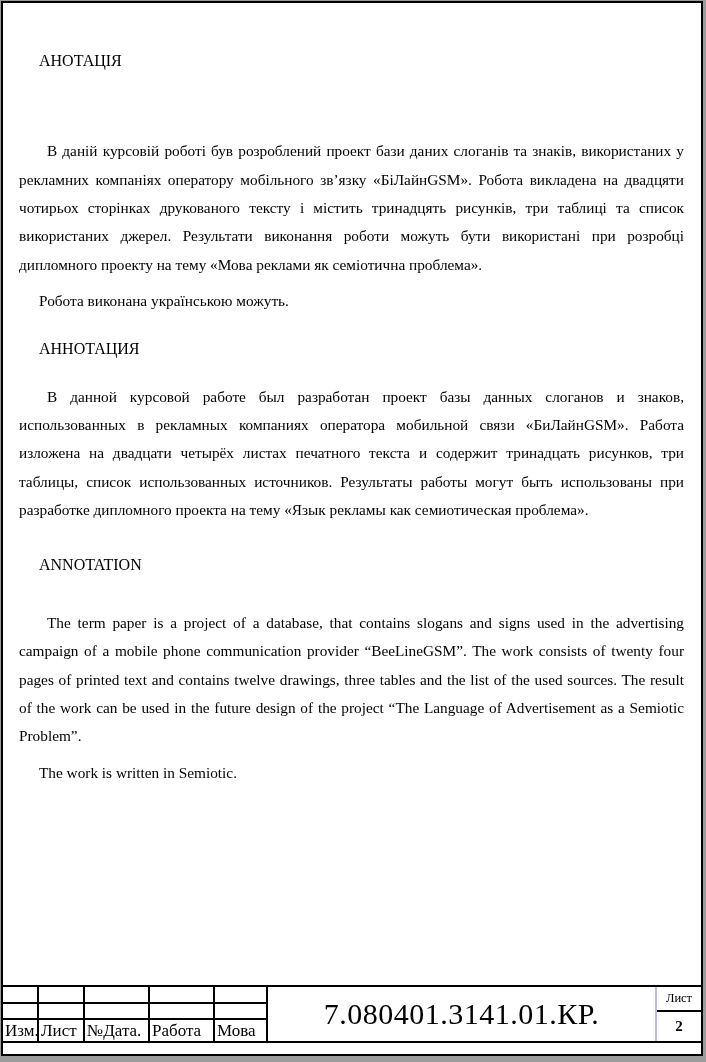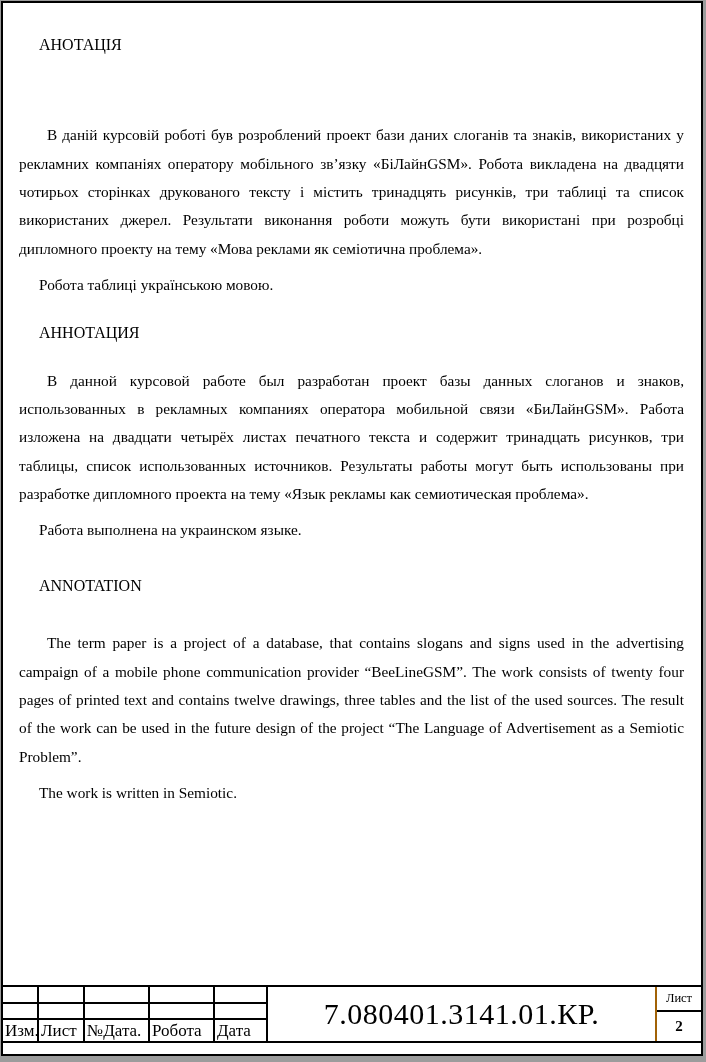--- a/index.html
+++ b/index.html
@@ -1,62 +1,61 @@
 <!DOCTYPE html>
 <html><head>
 <meta charset="utf-8">
 <style>
   html,body{margin:0;padding:0;background:#8f8f8f;}
   .screen{position:relative;width:706px;height:1062px;background:#9c9c9c;overflow:hidden;}
   .page{position:absolute;left:1px;top:1px;right:3px;bottom:6px;background:#ffffff;
         border:2px solid #000;box-sizing:border-box;
         font-family:"Liberation Serif","DejaVu Serif",serif;color:#000;}
-  .content{position:absolute;left:8px;right:9px;top:0;padding-top:28px;
+  .content{position:absolute;left:8px;right:9px;top:0;padding-top:44px;
            font-size:15.3px;line-height:28.35px;}
   .heading{font-weight:normal;font-size:16px;margin:0;text-indent:28px;}
   .heading-ua{margin-bottom:62px;}
   .heading-ru{margin-top:20px;margin-bottom:19px;}
   .heading-en{margin-top:27px;margin-bottom:29px;}
   .para{margin:8px;text-align:justify;text-indent:28px;}
   .closing{margin:0;text-indent:28px;}
 
   .titleblock{position:absolute;left:0;right:0;bottom:11px;height:58px;display:flex;
               border-top:2px solid #000;border-bottom:2px solid #000;box-sizing:border-box;}
   .tb-left{width:265px;display:grid;box-sizing:border-box;
            grid-template-columns:36px 46px 65px 65px auto;
            grid-template-rows:17px 16px auto;}
   .tb-cell{border-right:2px solid #000;border-bottom:2px solid #000;}
   .tb-cell.last-row{border-bottom:none;display:flex;align-items:center;
                     padding-left:2px;font-size:17px;white-space:nowrap;overflow:hidden;}
-  .tb-mid{flex:1;border-right:2px solid #a16207;display:flex;align-items:center;justify-content:center;
+  .tb-mid{flex:1;border-right:2px solid #c4b5fd;display:flex;align-items:center;justify-content:center;
           font-size:30px;letter-spacing:0.5px;white-space:nowrap;text-align:right;}
   .tb-right{width:44px;display:flex;flex-direction:column;}
   .tb-sheet-label{height:25px;border-bottom:2px solid #000;display:flex;align-items:center;
                   justify-content:center;font-size:12.5px;box-sizing:border-box;}
   .tb-sheet-num{flex:1;display:flex;align-items:center;justify-content:center;
                 font-size:15px;font-weight:bold;}
 </style>
 </head>
 <body>
 
 <div class="screen">
   <div class="page">
 
     <div class="content">
 
       <div>
         <h2 class="heading heading-ua">АНОТАЦІЯ</h2>
         <p class="para">В даній курсовій роботі був розроблений проект бази даних слоганів та знаків, використаних у рекламних компаніях оператору мобільного зв’язку «БіЛайнGSM». Робота викладена на двадцяти чотирьох сторінках друкованого тексту і містить тринадцять рисунків, три таблиці та список використаних джерел. Результати виконання роботи можуть бути використані при розробці дипломного проекту на тему «Мова реклами як семіотична проблема».</p>
-        <p class="closing">Робота таблиці українською мовою.</p>
+        <p class="closing">Робота виконана українською можуть.</p>
       </div>
 
       <div>
         <h2 class="heading heading-ru">АННОТАЦИЯ</h2>
         <p class="para">В данной курсовой работе был разработан проект базы данных слоганов и знаков, использованных в рекламных компаниях оператора мобильной связи «БиЛайнGSM». Работа изложена на двадцати четырёх листах печатного текста и содержит тринадцать рисунков, три таблицы, список использованных источников. Результаты работы могут быть использованы при разработке дипломного проекта на тему «Язык рекламы как семиотическая проблема».</p>
-        <p class="closing">Работа выполнена на украинском языке.</p>
       </div>
 
       <div>
         <h2 class="heading heading-en">ANNOTATION</h2>
         <p class="para">The term paper is a project of a database, that contains slogans and signs used in the advertising campaign of a mobile phone communication provider “BeeLineGSM”. The work consists of twenty four pages of printed text and contains twelve drawings, three tables and the list of the used sources. The result of the work can be used in the future design of the project “The Language of Advertisement as a Semiotic Problem”.</p>
         <p class="closing">The work is written in Semiotic.</p>
       </div>
 
     </div>
 
@@ -69,22 +68,22 @@
         <div class="tb-cell"></div>
         <div class="tb-cell"></div>
         <div class="tb-cell"></div>
         <div class="tb-cell"></div>
         <div class="tb-cell"></div>
         <div class="tb-cell"></div>
         <div class="tb-cell"></div>
         <div class="tb-cell last-row">Изм.</div>
         <div class="tb-cell last-row">Лист</div>
         <div class="tb-cell last-row">№Дата.</div>
-        <div class="tb-cell last-row">Робота</div>
-        <div class="tb-cell last-row">Дата</div>
+        <div class="tb-cell last-row">Работа</div>
+        <div class="tb-cell last-row">Мова</div>
       </div>
 
       <div class="tb-mid">7.080401.3141.01.КР.</div>
 
       <div class="tb-right">
         <div class="tb-sheet-label">Лист</div>
         <div class="tb-sheet-num">2</div>
       </div>
 
     </div>

